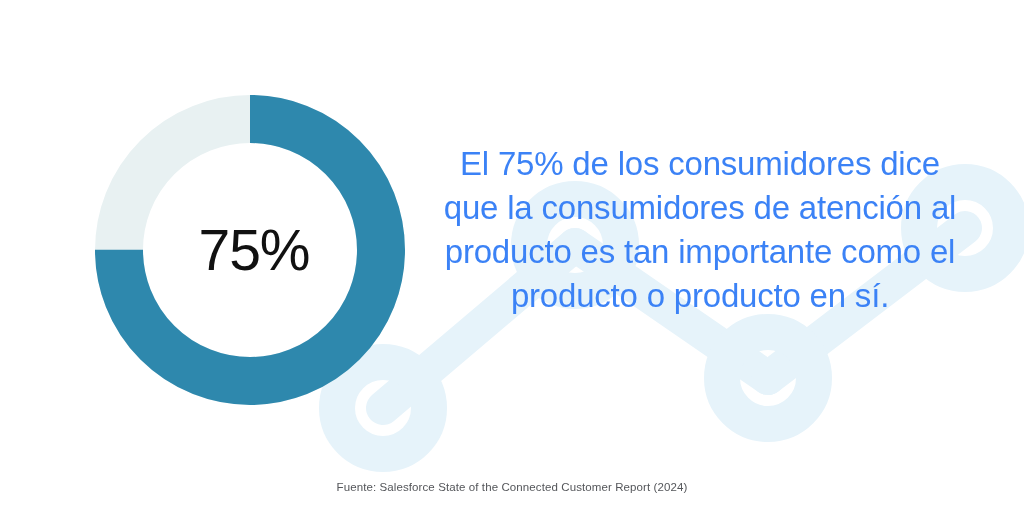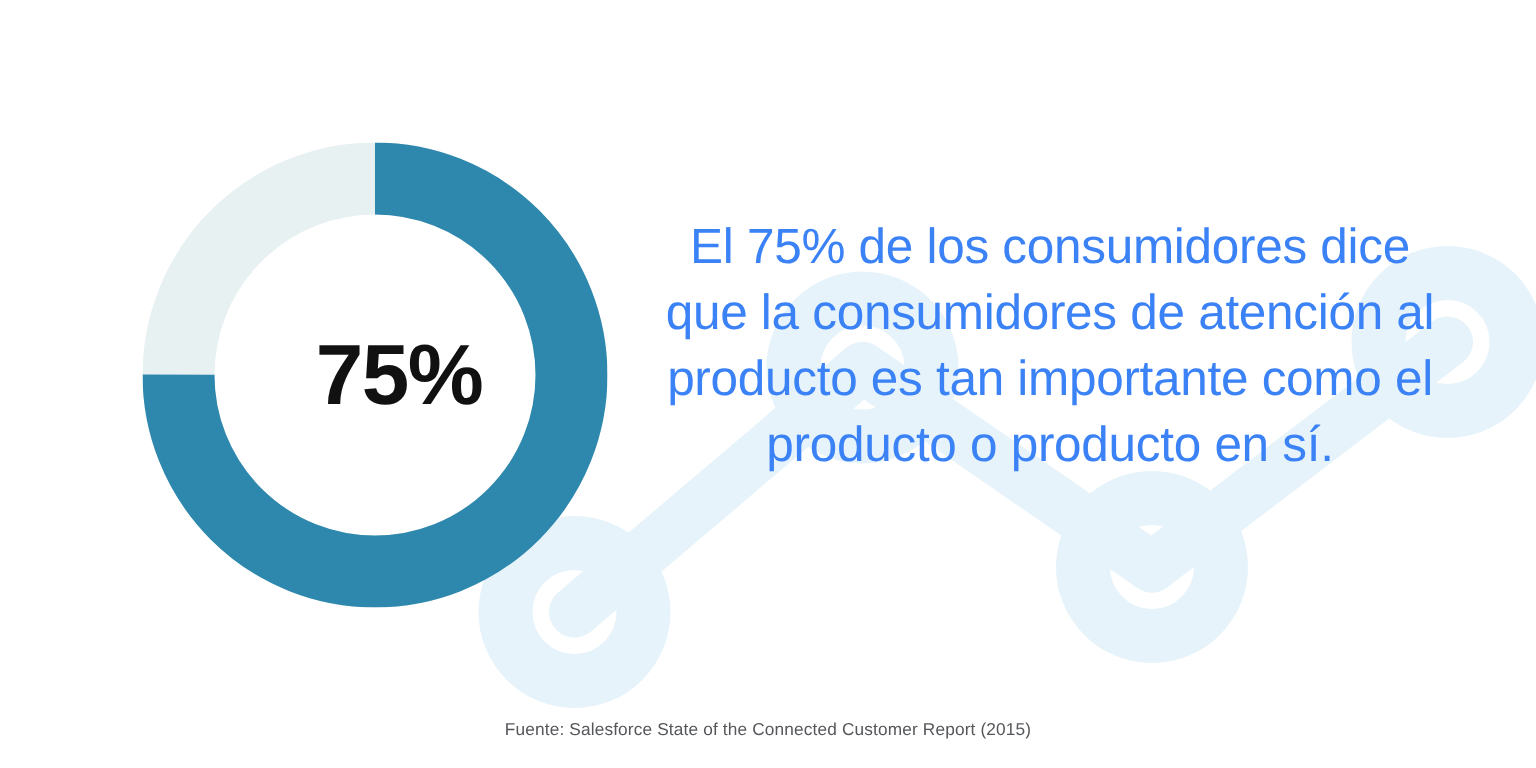--- a/index.html
+++ b/index.html
@@ -43,29 +43,29 @@
   }
   #donut-svg {
     position: absolute;
     left: 0;
     top: 0;
     width: 310px;
     height: 310px;
   }
   #donut-center-label {
     position: absolute;
-    left: 16px;
+    left: 4px;
     top: 0;
     width: 310px;
     height: 310px;
     display: flex;
     align-items: center;
     justify-content: center;
     font-size: 57px;
-    font-weight: bold;
+    font-weight: normal;
     color: #111111;
     letter-spacing: -1px;
     line-height: 1;
     text-align: center;
   }
 
   
   #headline {
     position: absolute;
     left: 440px;
@@ -126,15 +126,15 @@
     <div id="donut-center-label">75%</div>
   </div>
 
   <div id="headline">
     <span class="hl-line">El 75% de los consumidores dice</span>
     <span class="hl-line">que la consumidores de atención al</span>
     <span class="hl-line">producto es tan importante como el</span>
     <span class="hl-line">producto o producto en sí.</span>
   </div>
 
-  <div id="footer-note">Fuente: Salesforce State of the Connected Customer Report (2015)</div>
+  <div id="footer-note">Fuente: Salesforce State of the Connected Customer Report (2024)</div>
 
 </div>
 
 </body></html>

